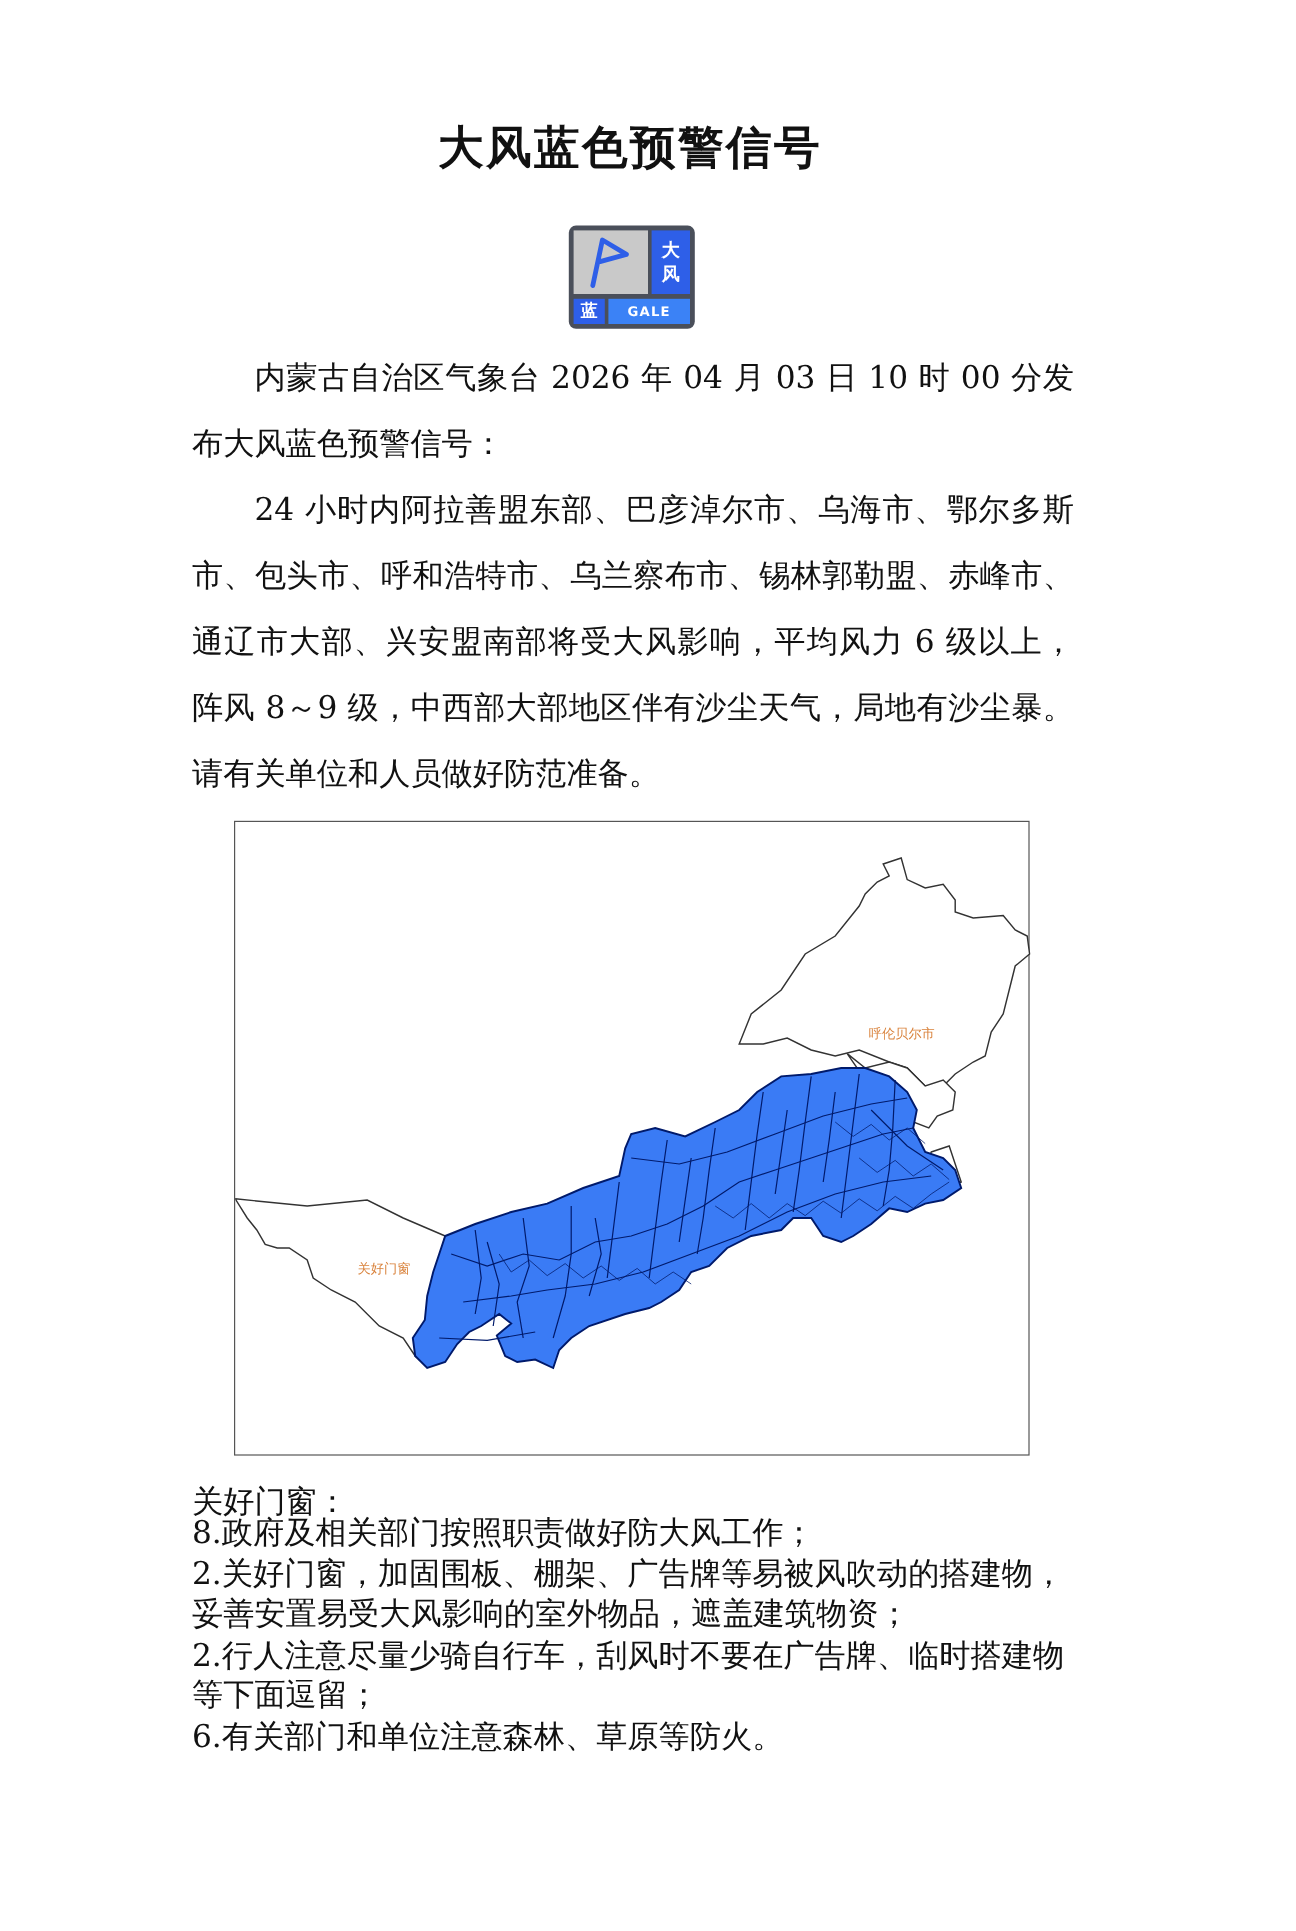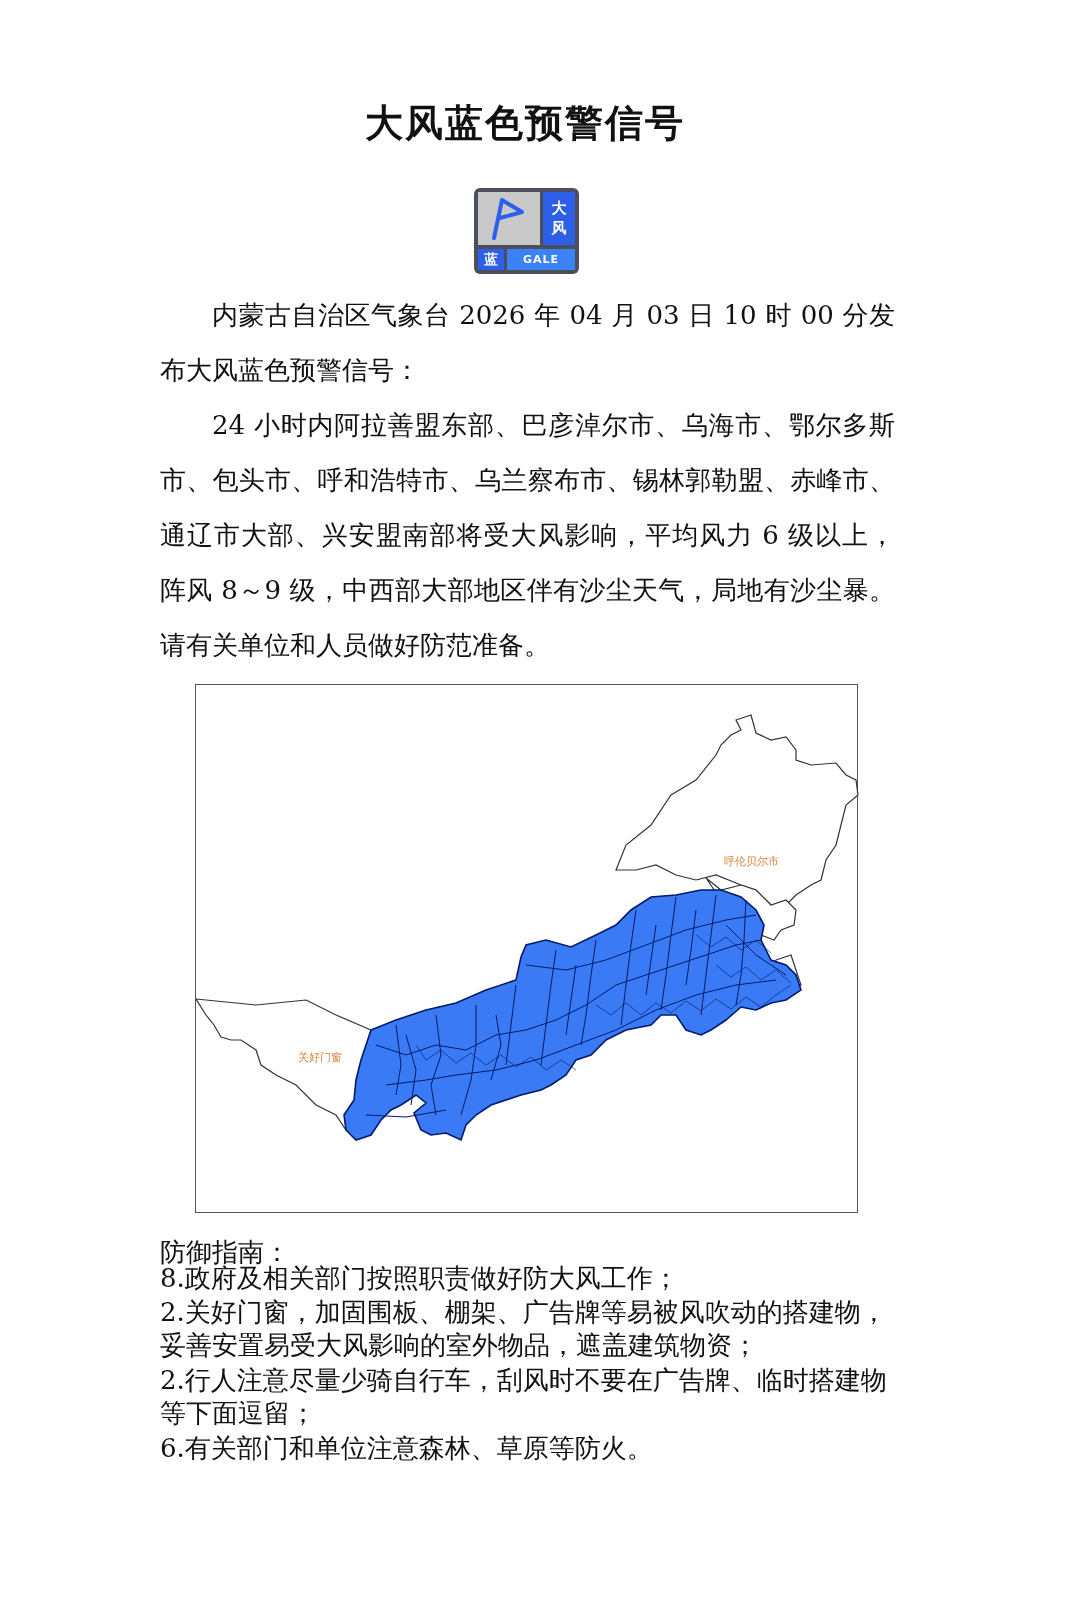--- a/index.html
+++ b/index.html
@@ -93,17 +93,17 @@
       <path d="M220 360 L230 375 L245 365 L260 378 L275 368 L290 380 L305 370 L320 382 L335 372 L350 385 L365 375 L380 385"></path>
       <path d="M400 320 L415 330 L430 318 L445 330 L460 318 L475 328 L490 316 L505 326 L520 314 L535 324 L550 312 L565 322 L580 310 L595 300"></path>
       <path d="M500 250 L515 262 L530 252 L545 265 L560 255 L575 268"></path>
       <path d="M520 280 L535 292 L550 282 L565 295 L580 285 L595 298"></path>
     </g>
   </svg>
   <div class="map-label" style="left:528px; top:133px;margin-top:36px;">呼伦贝尔市</div>
   <div class="map-label" style="left:102px; top:365px;">关好门窗</div>
 </div>
 
-<div class="guide guide-title">防御指南：</div>
+<div class="guide guide-title">关好门窗：</div>
 <div class="guide guide-item" style="top:1262px;">8.政府及相关部门按照职责做好防大风工作；</div>
 <div class="guide guide-item" style="top:1296px;">2.关好门窗，加固围板、棚架、广告牌等易被风吹动的搭建物，妥善安置易受大风影响的室外物品，遮盖建筑物资；</div>
 <div class="guide guide-item" style="top:1364px;">2.行人注意尽量少骑自行车，刮风时不要在广告牌、临时搭建物等下面逗留；</div>
 <div class="guide guide-item" style="top:1432px;">6.有关部门和单位注意森林、草原等防火。</div>
 
 </body></html>

